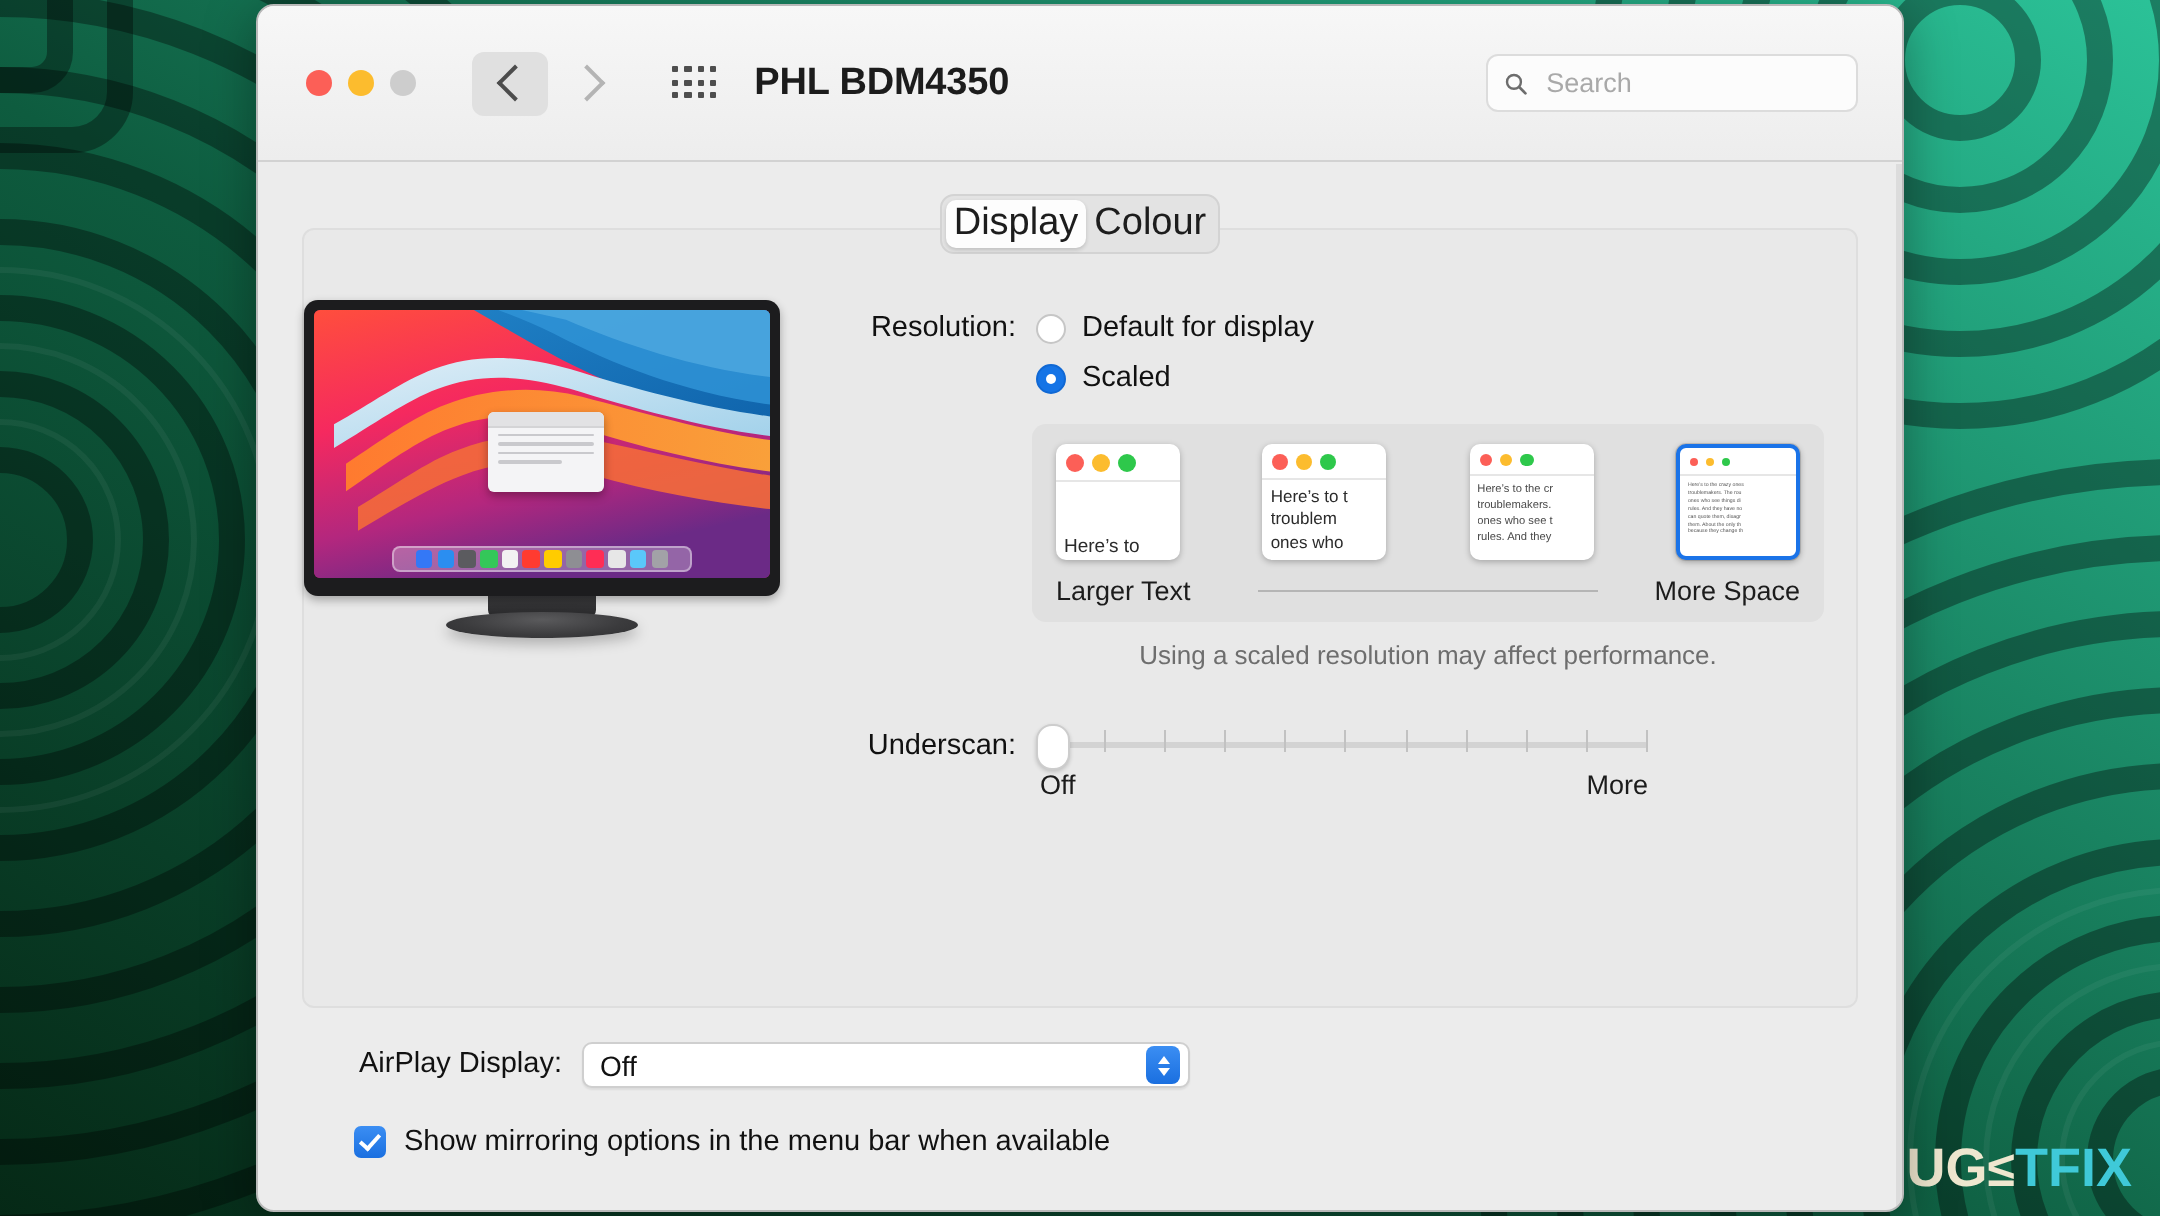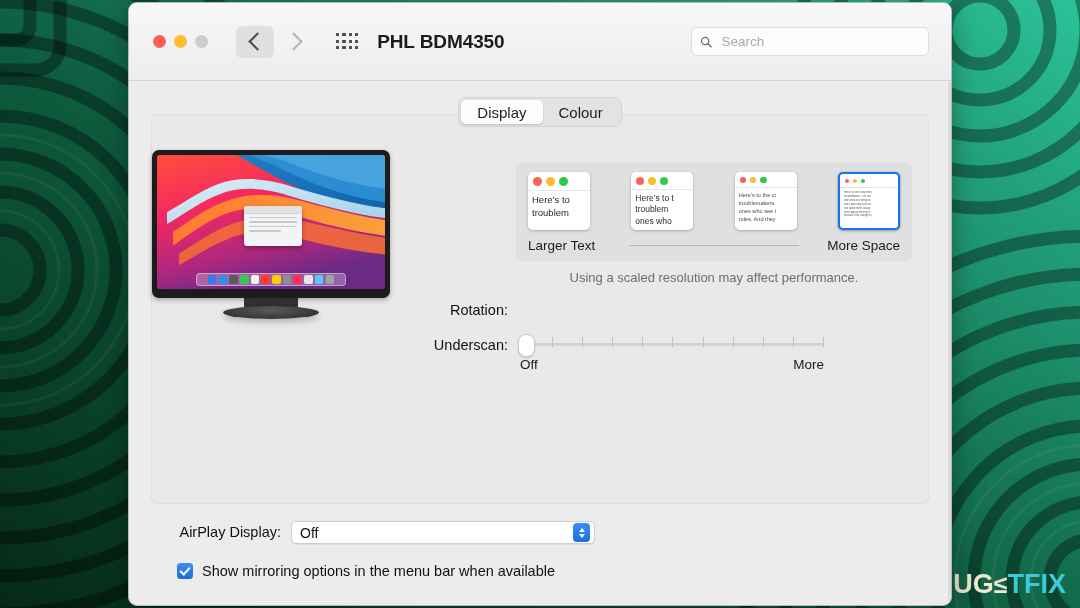--- a/index.html
+++ b/index.html
@@ -99,21 +99,21 @@
   #win-title {
     margin-left: 18px;
     font-size: 19px;
     font-weight: bold;
     color: #1c1c1c;
     letter-spacing: -0.1px;
   }
 
   #search {
     margin-left: auto;
-    width: 238px;
+    width: 186px;
     height: 29px;
     background: #fcfcfc;
     border: 1px solid #dcdcdc;
     border-radius: 6px;
     display: flex;
     align-items: center;
     padding: 0 8px;
     box-sizing: border-box;
     gap: 7px;
   }
@@ -139,23 +139,23 @@
   #tabs {
     display: inline-flex;
     background: #e3e3e3;
     border: 1px solid #d3d3d3;
     border-radius: 7px;
     padding: 2px;
     height: 30px;
     box-sizing: border-box;
   }
   .tab {
-    padding: 0 16px;
+    padding: 0 4px;
     display: flex; align-items: center;
-    font-size: 15px;
+    font-size: 19px;
     color: #1d1d1d;
     border-radius: 5px;
   }
   .tab.selected {
     background: #fdfdfd;
     box-shadow: 0 1px 2px rgba(0,0,0,0.16);
   }
 
   
   #content {
@@ -292,21 +292,21 @@
   .thumb .ttext { padding: 3px 0 0 4px; overflow: hidden; }
   .thumb .ttext div { color:#2b2b2b; white-space: nowrap; overflow: hidden; }
   .thumb.selected {
     border: 2.5px solid #1a73e8;
     box-shadow: 0 0 0 0.5px rgba(0,0,0,0.12), 0 1px 3px rgba(0,0,0,0.3);
   }
   .thumb.selected .tbar i { width: 4px; height: 4px; }
   .thumb.selected .ttext div { font-size: 2.6px; line-height: 3.9px; color:#555; }
 
   .thumb.t1 .tbar i { width: 9px; height: 9px; }
-  .thumb.t1 .ttext div { font-size: 9.5px; line-height: 12.5px; }
+  .thumb.t1 .ttext div { font-size: 9.5px; line-height: 12.5px; margin-top: 24px; }
   .thumb.t2 .tbar i { width: 8px; height: 8px; }
   .thumb.t2 .ttext div { font-size: 8.5px; line-height: 11.3px; }
   .thumb.t3 .tbar i { width: 6.4px; height: 6.4px; }
   .thumb.t3 .ttext div { font-size: 5.6px; line-height: 8px; color:#4a4a4a; }
 
   .scaled-footer {
     display: flex; justify-content: space-between; align-items: center;
     margin-top: 4px;
     font-size: 13.5px; color: #1c1c1c;
     position: relative;
@@ -579,20 +579,33 @@
             </div>
           </div>
         </div>
         <div class="stand-neck"></div>
         <div class="stand-base"></div>
       </div>
     </div>
 
     <div id="settings">
 
+      <div class="row">
+        <div class="row-label">Resolution:</div>
+        <div>
+          <div class="radio-line">
+            <span class="radio"></span>
+            <span>Default for display</span>
+          </div>
+          <div class="radio-line">
+            <span class="radio on"></span>
+            <span>Scaled</span>
+          </div>
+        </div>
+      </div>
 
       <div id="scaled-box">
         <div class="thumbs">
 
           <div class="thumb t1">
             <div class="tbar">
               <i style="background:#fc5f57"></i>
                 <i style="background:#fcbc2e"></i>
                 <i style="background:#2ec84b"></i>
             </div>
@@ -650,21 +663,20 @@
         <div class="scaled-footer">
           <span>Larger Text</span>
           <span class="track"></span>
           <span>More Space</span>
         </div>
       </div>
 
       <div class="hint">Using a scaled resolution may affect performance.</div>
 
       <div id="rotation-row">
-        <div class="row-label">Rotation:</div>
       </div>
 
       <div id="underscan-row">
         <div class="row-label">Underscan:</div>
         <div class="slider-wrap">
           <div class="slider-track">
             <div class="slider-line"></div>
             <div class="ticks">
               <i></i>
                 <i></i>

